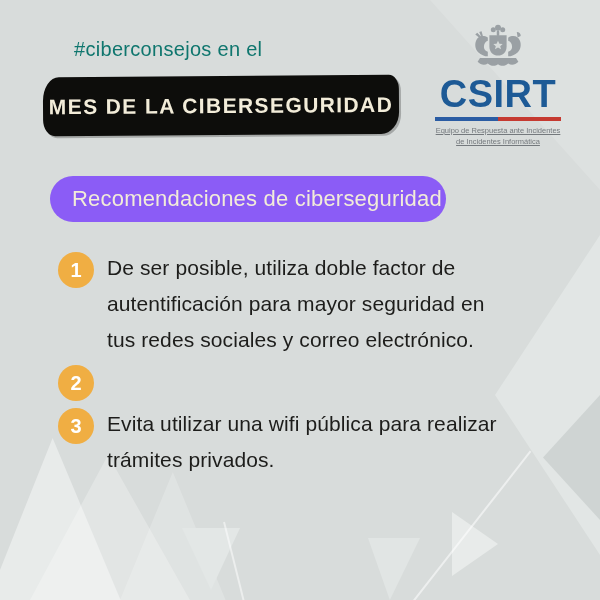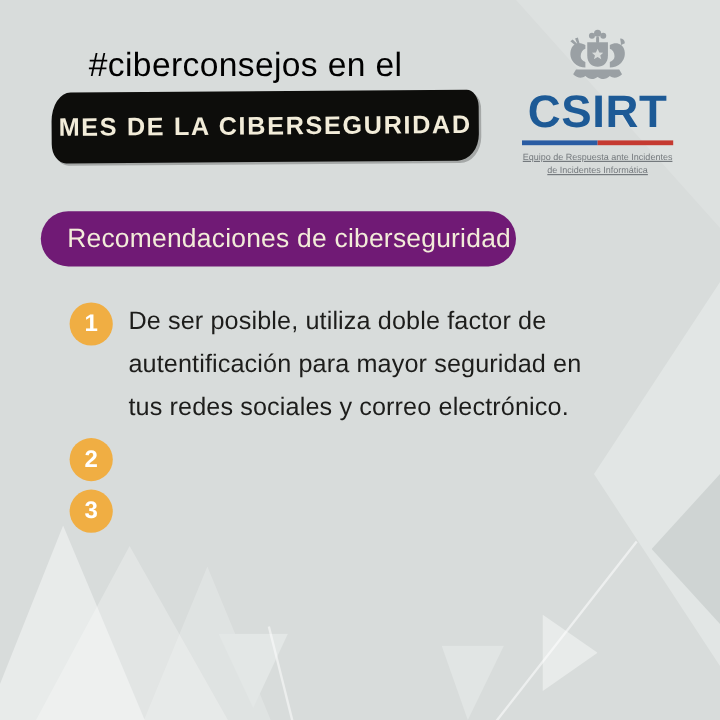--- a/index.html
+++ b/index.html
@@ -27,39 +27,39 @@
   .tri-bottom-down{left:182px;top:528px;width:58px;height:62px;
     clip-path:polygon(0 0,100% 0,50% 100%);background:#e3e7e6;}
   .tri-bottom-mid{left:368px;top:538px;width:52px;height:62px;
     clip-path:polygon(0 0,100% 0,42% 100%);background:#e1e5e4;}
   .diag-line-1{left:468px;top:430px;width:2px;height:200px;background:rgba(255,255,255,.55);
     transform:rotate(38deg);}
   .diag-line-2{left:240px;top:520px;width:1.5px;height:140px;background:rgba(255,255,255,.5);
     transform:rotate(-14deg);}
   
   .hashtag{position:absolute;z-index:1;left:74px;top:38px;
-    font-size:28px;font-weight:500;color:#000000;letter-spacing:.3px;}
+    font-size:20px;font-weight:500;color:#0f766e;letter-spacing:.3px;}
   .banner{position:absolute;z-index:1;left:43px;top:76px;width:356px;height:59px;
     background:#0d0d0b;display:flex;align-items:center;justify-content:center;
     border-radius:16px 10px 18px 12px / 24px 14px 22px 16px;
     transform:rotate(-.4deg);
     box-shadow:2px 2px 0 rgba(13,13,11,.25);}
   .banner span{color:#f2ecd9;font-weight:bold;font-size:21px;letter-spacing:1.4px;}
   
   .logo{position:absolute;z-index:1;left:428px;top:24px;width:140px;text-align:center;}
   .logo-emblem{display:block;margin:0 auto;}
   .logo-word{font-size:38px;font-weight:bold;color:#1d5a96;line-height:1;
     letter-spacing:.5px;margin-top:2px;}
   .logo-line{display:flex;width:126px;height:4px;margin:4px auto 4px;}
   .logo-line .blue{flex:1;background:#2a5ca3;}
   .logo-line .red{flex:1;background:#c53a31;}
   .logo-tag{font-size:7.5px;color:#74797d;line-height:1.5;text-decoration:underline;}
   
-  .section-pill{position:absolute;z-index:1;left:34px;top:176px;width:396px;height:46px;
-    background:#701a75;border-radius:24px;display:flex;align-items:center;
+  .section-pill{position:absolute;z-index:1;left:50px;top:176px;width:396px;height:46px;
+    background:#8b5cf6;border-radius:24px;display:flex;align-items:center;
     padding-left:22px;box-sizing:border-box;}
   .section-pill span{color:#f2ecd9;font-size:22px;letter-spacing:.2px;}
   
   .tips{position:absolute;z-index:1;left:58px;top:250px;width:530px;}
   .tip{display:flex;gap:13px;margin-bottom:5px;align-items:flex-start;}
   .tip-num{flex:0 0 36px;width:36px;height:36px;border-radius:50%;background:#f0ae43;
     color:#ffffff;font-size:20px;font-weight:bold;display:flex;align-items:center;
     justify-content:center;margin-top:2px;}
   .tip-text{font-size:21px;line-height:36px;color:#1d1d1b;white-space:pre-line;
     letter-spacing:.1px;}
@@ -120,16 +120,18 @@
       <div class="tip-num">1</div>
       <div class="tip-text">De ser posible, utiliza doble factor de
 autentificación para mayor seguridad en
 tus redes sociales y correo electrónico.</div>
     </div>
     <div class="tip">
       <div class="tip-num">2</div>
     </div>
     <div class="tip">
       <div class="tip-num">3</div>
+      <div class="tip-text">Evita utilizar una wifi pública para realizar
+trámites privados.</div>
     </div>
   </div>
 
 </div>
 
 </body></html>

